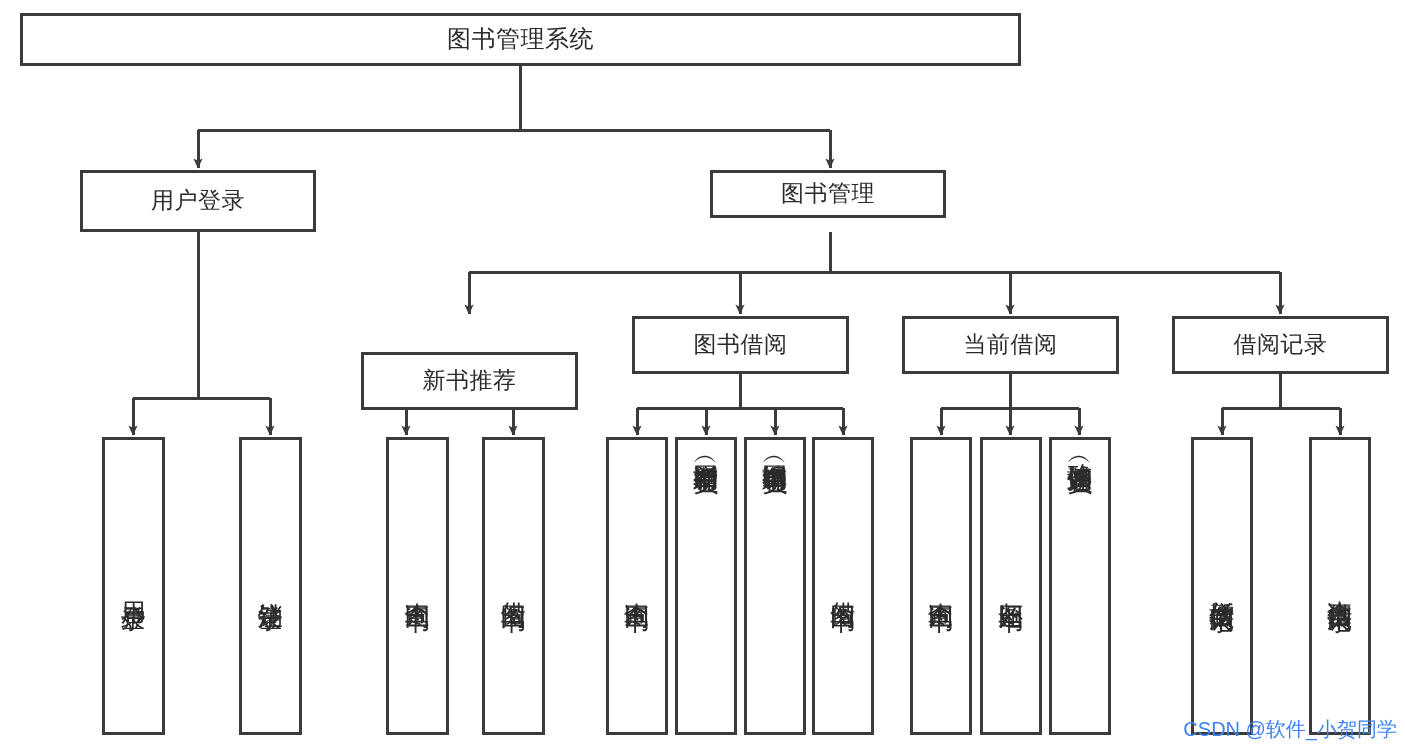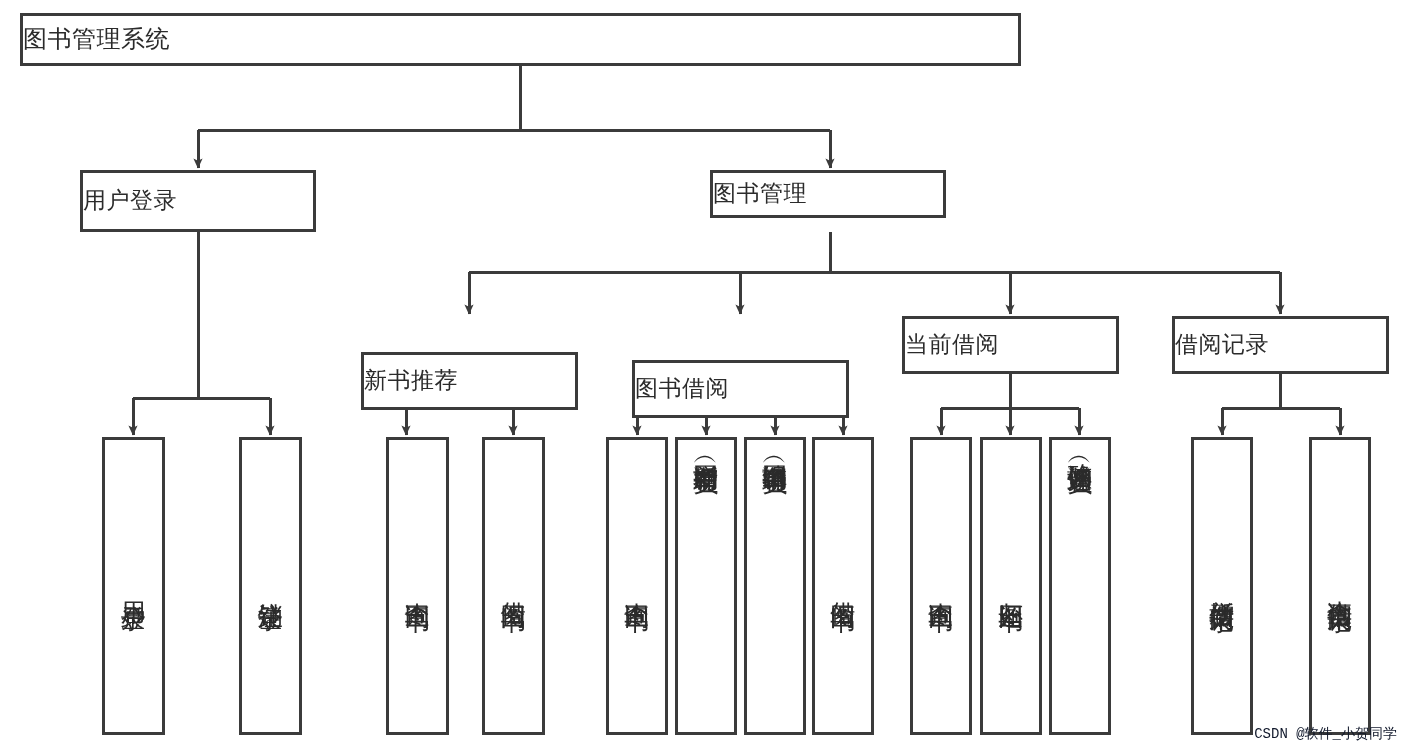--- a/index.html
+++ b/index.html
@@ -26,21 +26,21 @@
     height: 747px;
     pointer-events: none;
   }
   .node {
     position: absolute;
     box-sizing: border-box;
     border: 3px solid #3b3b3b;
     background: #ffffff;
     display: flex;
     align-items: center;
-    justify-content: flex-start;
+    justify-content: center;
     color: #2b2b2b;
     z-index: 2;
   }
   .node-label {
     display: block;
     text-align: center;
     line-height: 1.18;
     white-space: pre;
   }
   
@@ -68,25 +68,25 @@
   .node.vert.tall-text {
     align-items: flex-start;
   }
   .node.vert.tall-text .node-label {
     letter-spacing: 1px;
   }
   #watermark {
     position: absolute;
     right: 8px;
     bottom: 4px;
-    font-size: 14px;
-    color: #0f172a;
+    font-size: 20px;
+    color: #3b82f6;
     z-index: 3;
     white-space: nowrap;
-    font-family: Liberation Mono, monospace;
+    font-family: Liberation Sans, sans-serif;
   }
 </style>
 </head>
 <body>
 
 <div id="diagram">
 
   <svg id="connectors" viewBox="0 0 1405 747" xmlns="http://www.w3.org/2000/svg">
     <defs>
       <marker id="arrow" markerWidth="11" markerHeight="11" refX="9.6" refY="5" orient="auto" markerUnits="userSpaceOnUse">
@@ -144,21 +144,21 @@
   <div class="node horiz" style="left:80px; top:170px; width:236px; height:62px;">
     <span class="node-label">用户登录</span>
   </div>
   <div class="node horiz" style="left:710px; top:170px; width:236px; height:48px;">
     <span class="node-label">图书管理</span>
   </div>
 
   <div class="node horiz" style="left:361px; top:316px; width:217px; height:58px;margin-top:36px;">
     <span class="node-label">新书推荐</span>
   </div>
-  <div class="node horiz" style="left:632px; top:316px; width:217px; height:58px;margin-top:44px;">
+  <div class="node horiz" style="left:632px; top:316px; width:217px; height:58px;">
     <span class="node-label">图书借阅</span>
   </div>
   <div class="node horiz" style="left:902px; top:316px; width:217px; height:58px;">
     <span class="node-label">当前借阅</span>
   </div>
   <div class="node horiz" style="left:1172px; top:316px; width:217px; height:58px;">
     <span class="node-label">借阅记录</span>
   </div>
 
   <div class="node vert" style="left:102px; top:437px; width:63px; height:298px;">

